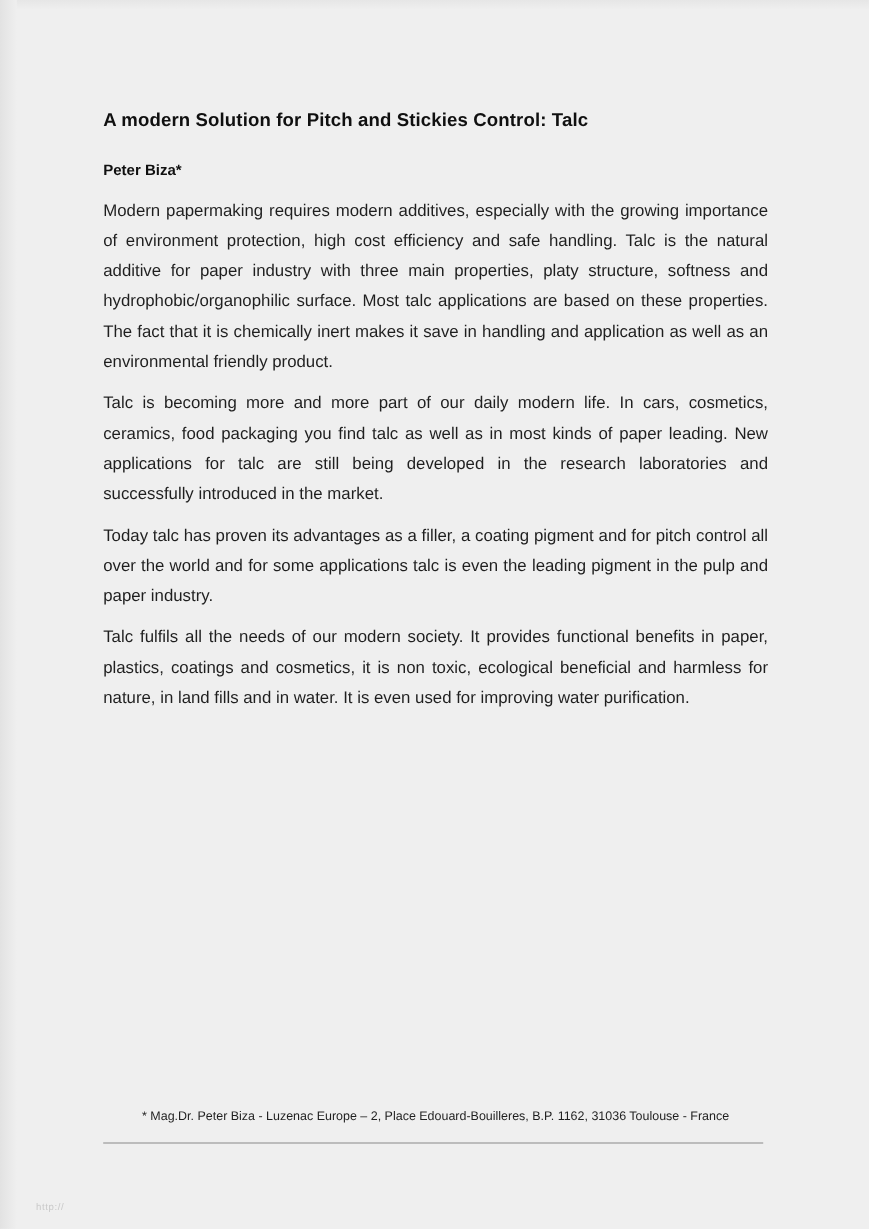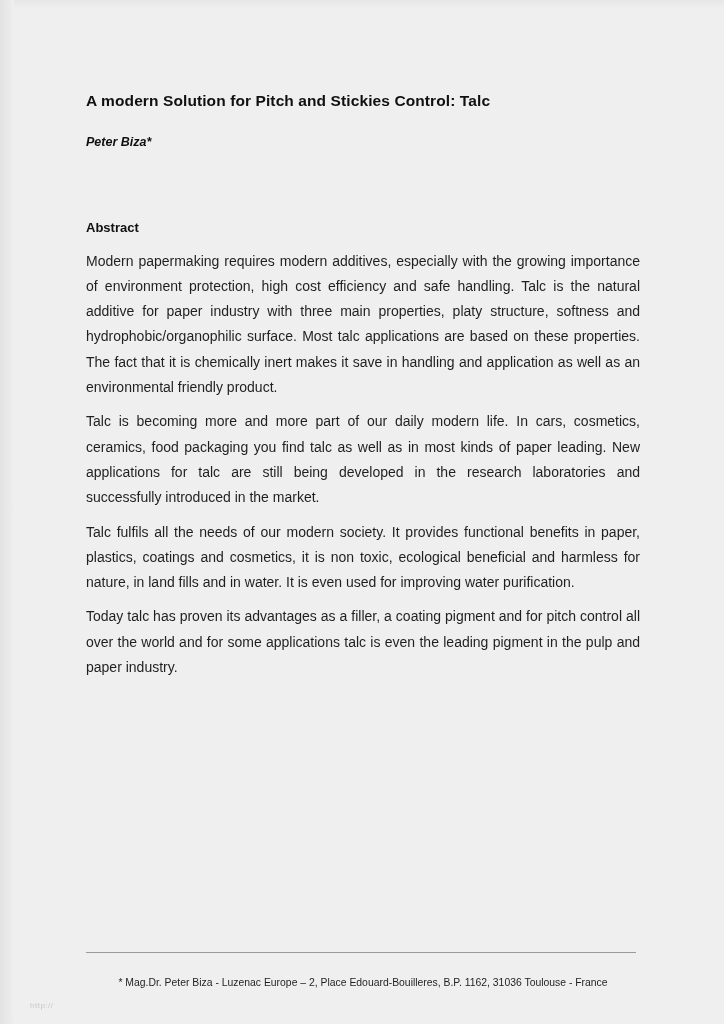--- a/index.html
+++ b/index.html
@@ -35,21 +35,20 @@
     font-weight: bold;
     color: #101010;
     margin: 0;
     padding-top: 92px;
     letter-spacing: 0.1px;
     line-height: 1.2;
   }
   .doc-author {
     font-size: 12.5px;
     font-weight: bold;
-    font-style: italic;
     color: #101010;
     margin: 0;
     padding-top: 24px;
   }
   .section-heading {
     font-size: 13px;
     font-weight: bold;
     color: #101010;
     margin: 0;
     padding-top: 71px;
@@ -68,21 +67,21 @@
     position: absolute;
     left: 86px;
     top: 952px;
     width: 550px;
     height: 0;
     border-top: 1px solid #9a9a9a;
   }
   .footnote {
     position: absolute;
     left: 86px;
-    top: 976px;
+    top: 924px;
     width: 554px;
     text-align: center;
     font-size: 10.4px;
     color: #1f1f1f;
     line-height: 1.4;
   }
   .corner-mark {
     position: absolute;
     left: 30px;
     bottom: 14px;
@@ -111,25 +110,24 @@
 </head>
 <body>
 
 <div class="page">
   <div class="page-edge-top"></div>
   <div class="page-edge-left"></div>
 
   <div class="content">
     <h1 class="doc-title">A modern Solution for Pitch and Stickies Control: Talc</h1>
     <div class="doc-author">Peter Biza*</div>
-    <h2 class="section-heading">Abstract</h2>
     <div class="abstract-body">
       <p>Modern papermaking requires modern additives, especially with the growing importance of environment protection, high cost efficiency and safe handling. Talc is the natural additive for paper industry with three main properties, platy structure, softness and hydrophobic/organophilic surface. Most talc applications are based on these properties. The fact that it is chemically inert makes it save in handling and application as well as an environmental friendly product.</p>
       <p>Talc is becoming more and more part of our daily modern life. In cars, cosmetics, ceramics, food packaging you find talc as well as in most kinds of paper leading. New applications for talc are still being developed in the research laboratories and successfully introduced in the market.</p>
+      <p>Today talc has proven its advantages as a filler, a coating pigment and for pitch control all over the world and for some applications talc is even the leading pigment in the pulp and paper industry.</p>
       <p>Talc fulfils all the needs of our modern society. It provides functional benefits in paper, plastics, coatings and cosmetics, it is non toxic, ecological beneficial and harmless for nature, in land fills and in water. It is even used for improving water purification.</p>
-      <p>Today talc has proven its advantages as a filler, a coating pigment and for pitch control all over the world and for some applications talc is even the leading pigment in the pulp and paper industry.</p>
     </div>
   </div>
 
   <div class="footer-rule"></div>
   <div class="footnote">* Mag.Dr. Peter Biza - Luzenac Europe – 2, Place Edouard-Bouilleres, B.P. 1162,  31036 Toulouse - France</div>
   <div class="corner-mark">http://</div>
 </div>
 
 </body></html>

